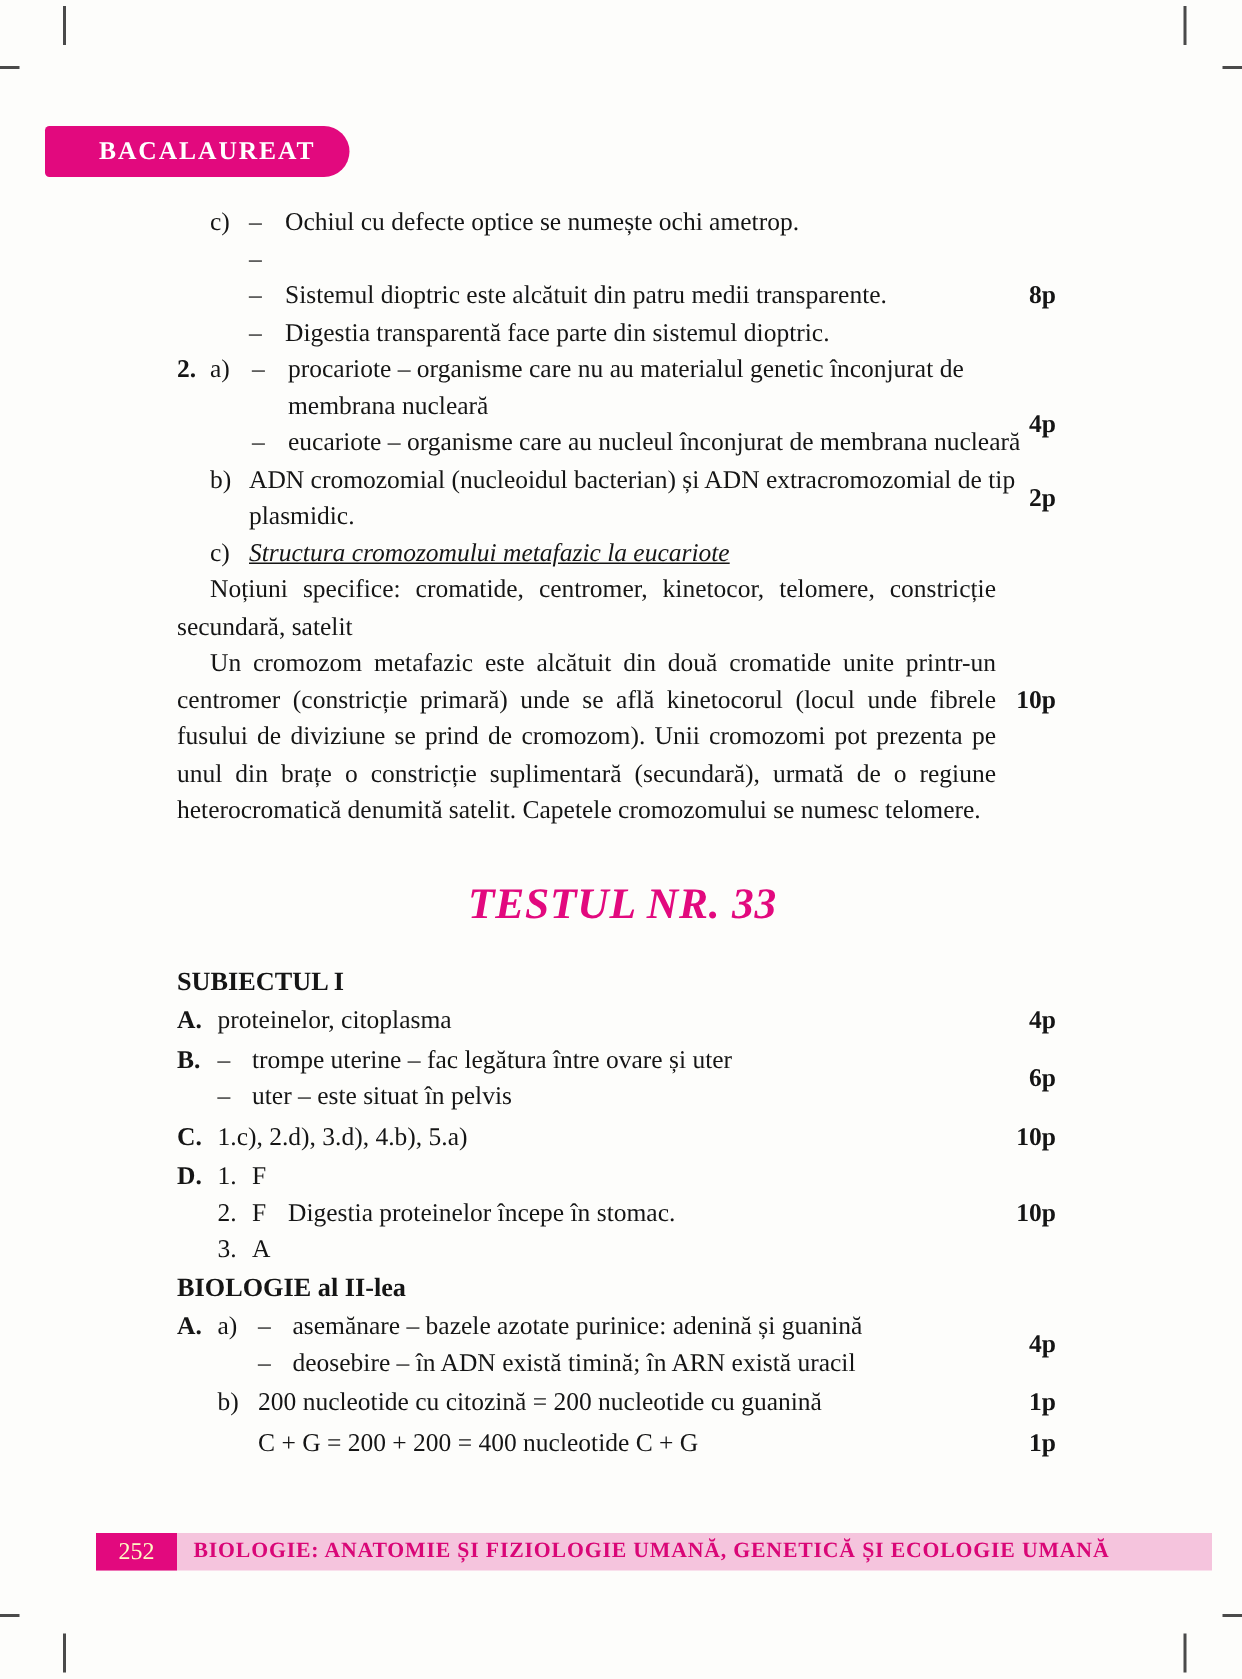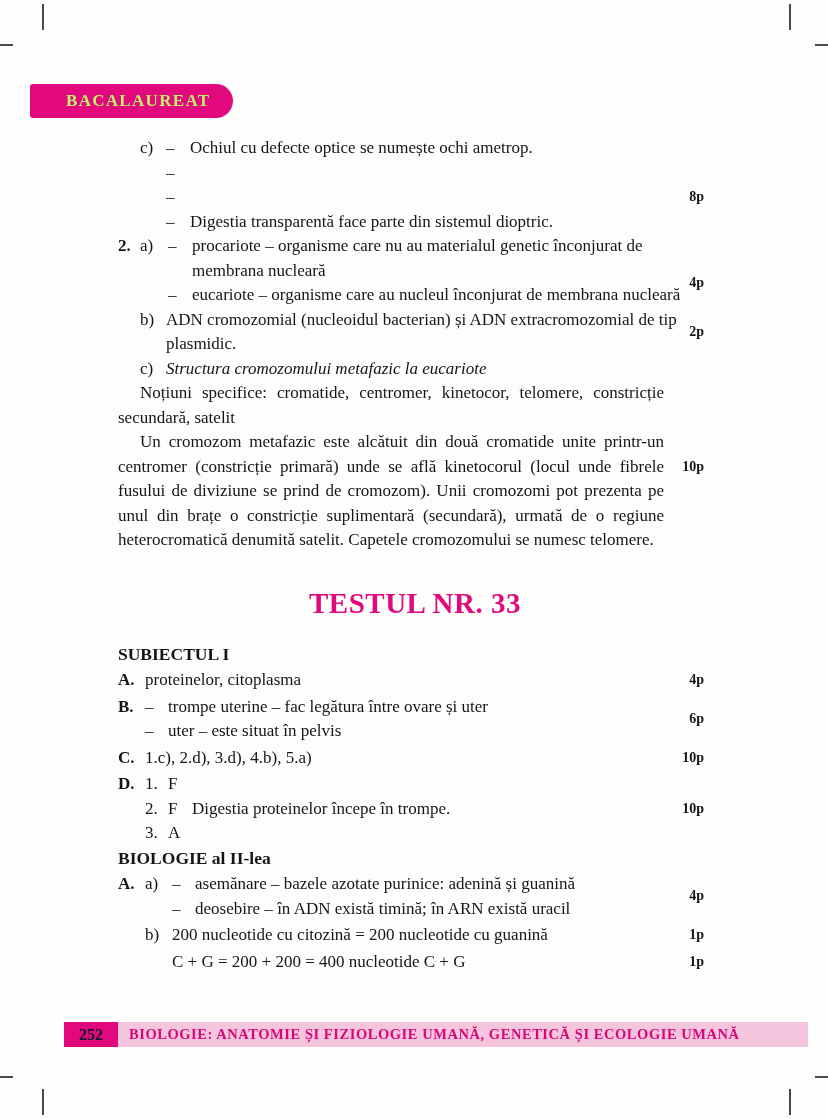--- a/index.html
+++ b/index.html
@@ -29,78 +29,79 @@
   
   .badge {
     position: absolute; left: 30px; top: 84px;
     width: 203px; height: 34px;
     background: #e2097e;
     border-radius: 3px 17px 17px 3px;
     display: flex; align-items: center;
     padding-left: 36px;
   }
   .badge span {
-    color: #bef264; font-weight: bold; font-size: 17px; letter-spacing: 1.3px;
+    color: #ffffff; font-weight: bold; font-size: 17px; letter-spacing: 1.3px;
   }
 
   
   .content {
     position: absolute; left: 118px; top: 136px; width: 594px;
     font-size: 17px; line-height: 24.5px;
   }
   .blk { position: relative; }
   .pts {
     position: absolute; right: 8px; top: 0;
-    font-weight: bold; font-size: 14px; white-space: nowrap;
+    font-weight: bold; font-size: 17px; white-space: nowrap;
   }
   .pts-c1  { top: 49px; }
   .pts-2a  { top: 37px; }
   .pts-2b  { top: 12px; }
   .pts-2c  { top: 98px; }
   .pts-l2  { top: 25px; }
   .pts-mid { top: 12px; }
 
   .drow { display: flex; align-items: baseline; }
   .sp22 { width: 22px; flex: none; }
   .c-num  { width: 22px; flex: none; font-weight: bold; }
   .c-lab  { width: 26px; flex: none; }
   .c-lab2 { width: 28px; flex: none; }
   .c-dash { width: 24px; flex: none; }
   .c-text { flex: 1; min-width: 0; }
 
   .b2c-body { width: 546px; }
   .just { text-indent: 22px; text-align: justify; }
-  .ital { font-style: italic; }
+  .ital { font-style: italic; text-decoration: underline; }
 
   
   .test-title {
     margin-top: 31px; text-align: center;
     color: #e2097e; font-weight: bold; font-size: 29px; line-height: 38px;
     letter-spacing: 0.5px;
+    font-style: italic;
   }
   .subj-heading { margin-top: 20px; font-weight: bold; font-size: 17.5px; }
   .subj-heading.second { margin-top: 0; }
   .trow { position: relative; margin-top: 2px; }
   .s-lab  { width: 27px; flex: none; font-weight: bold; }
   .s-sub  { width: 27px; flex: none; }
   .s-dash { width: 23px; flex: none; }
   .s-num  { width: 23px; flex: none; }
   .s-mark { width: 24px; flex: none; }
 
   
   .footer-strip {
     position: absolute; left: 64px; top: 1022px;
     width: 744px; height: 25px; background: #f5c4dd;
   }
   .page-num-box {
     position: absolute; left: 64px; top: 1022px;
     width: 54px; height: 25px; background: #e2097e;
     display: flex; align-items: center; justify-content: center;
   }
-  .page-num-box span { color: #0f172a; font-weight: bold; font-size: 16px; }
+  .page-num-box span { color: #fef9c3; font-weight: normal; font-size: 16px; }
   .footer-text {
     position: absolute; left: 129px; top: 1022px; height: 25px;
     display: flex; align-items: center;
     color: #d90677; font-weight: bold; font-size: 14.5px; letter-spacing: 0.55px;
     white-space: nowrap;
   }
 </style>
 </head>
 <body>
 
@@ -131,20 +132,21 @@
       </div>
       <div class="drow">
         <span class="sp22"></span>
           <span class="c-lab"></span>
         <span class="c-dash">–</span>
       </div>
       <div class="drow">
         <span class="sp22"></span>
           <span class="c-lab"></span>
         <span class="c-dash">–</span>
+        <span class="c-text">Sistemul dioptric este alcătuit din patru medii transparente.</span>
       </div>
       <div class="drow">
         <span class="sp22"></span>
           <span class="c-lab"></span>
         <span class="c-dash">–</span>
         <span class="c-text">Digestia transparentă face parte din sistemul dioptric.</span>
       </div>
     </section>
 
     <section class="blk">
@@ -219,21 +221,21 @@
       <div class="pts pts-l2">10p</div>
       <div class="drow">
         <span class="s-lab">D.</span>
         <span class="s-num">1.</span>
         <span class="s-mark">F</span>
       </div>
       <div class="drow">
         <span class="s-lab"></span>
         <span class="s-num">2.</span>
         <span class="s-mark">F</span>
-        <span class="c-text">Digestia proteinelor începe în trompe.</span>
+        <span class="c-text">Digestia proteinelor începe în stomac.</span>
       </div>
       <div class="drow">
         <span class="s-lab"></span>
         <span class="s-num">3.</span>
         <span class="s-mark">A</span>
         <span class="c-text"></span>
       </div>
     </div>
 
     <h2 class="subj-heading second">BIOLOGIE al II-lea</h2>

